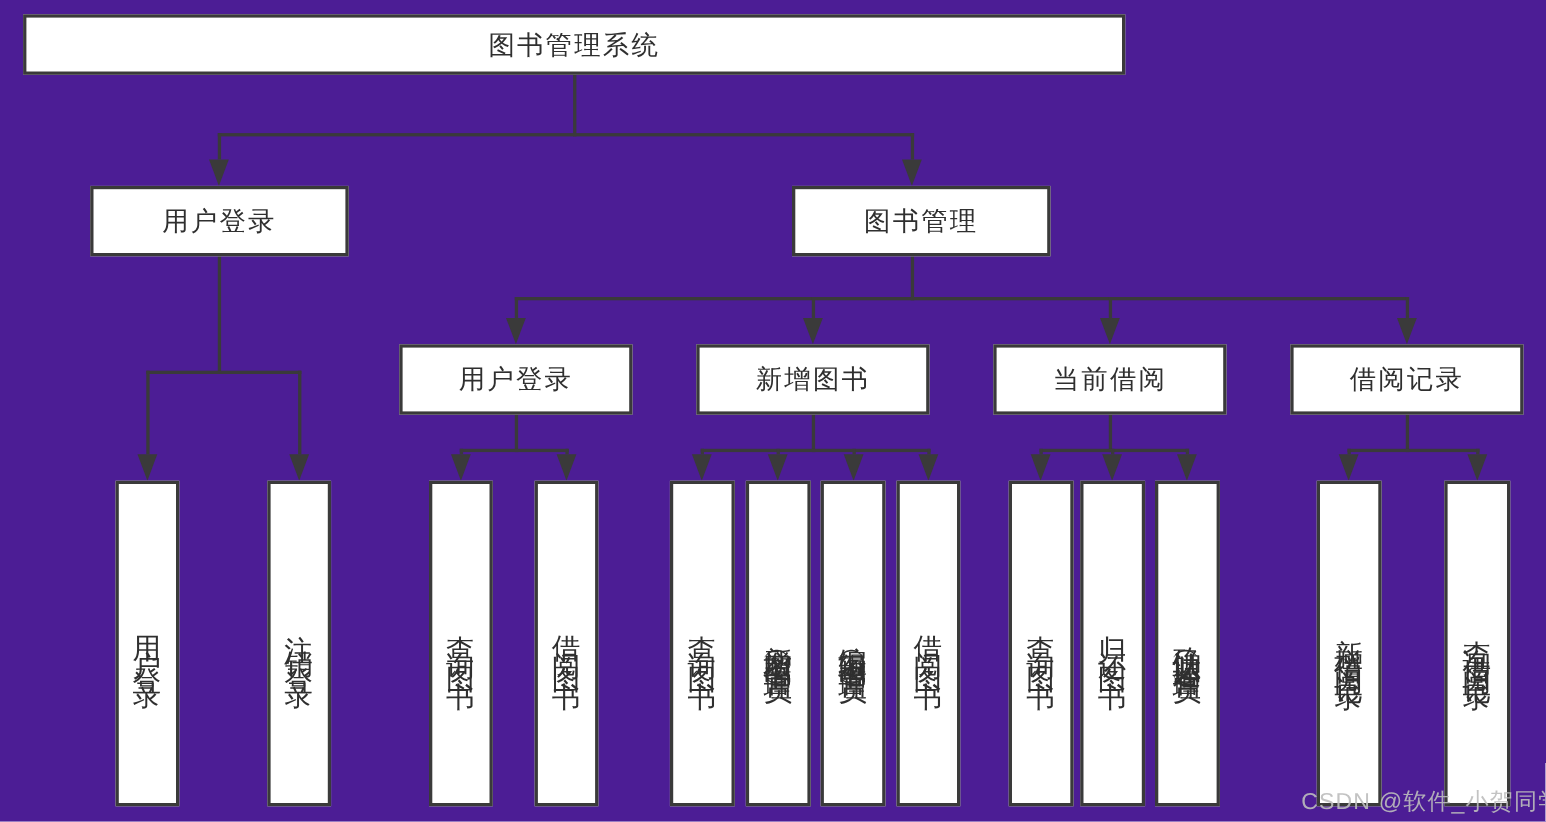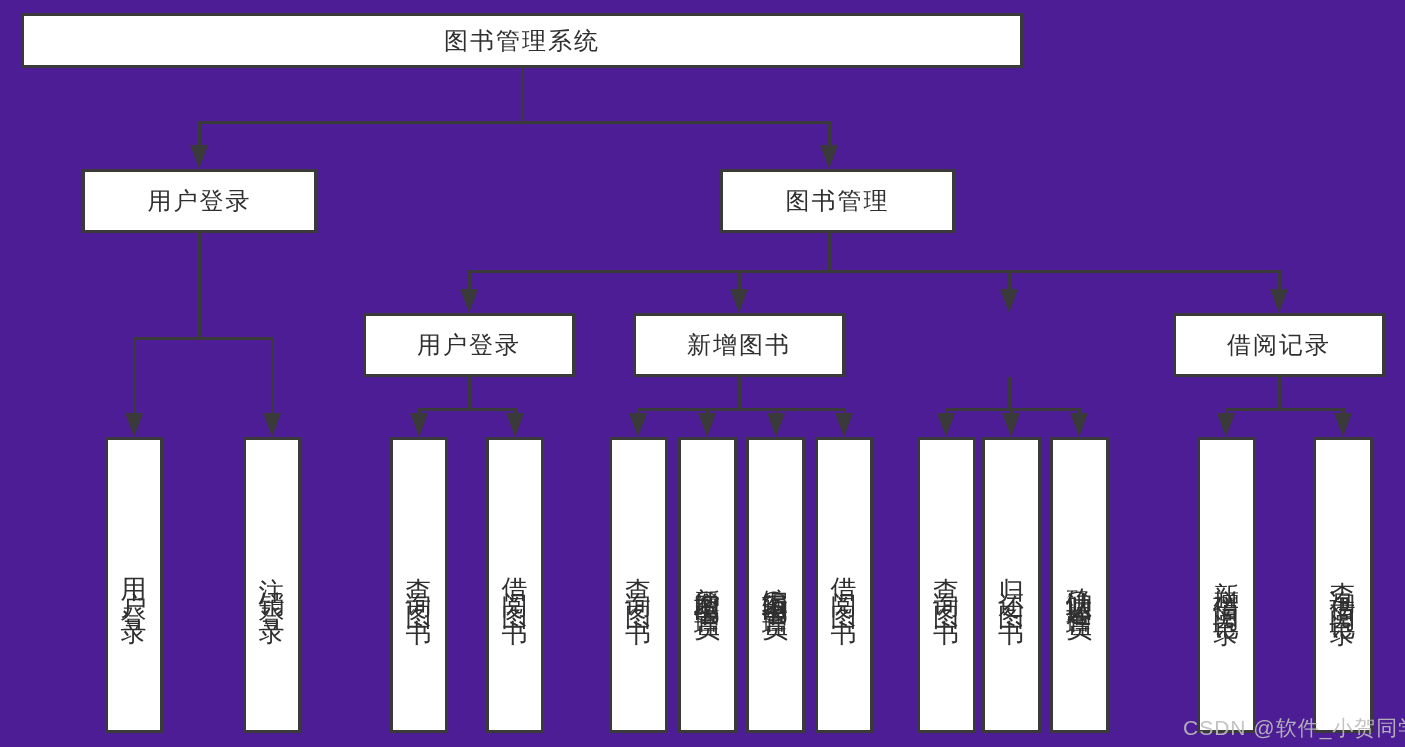--- a/index.html
+++ b/index.html
@@ -71,20 +71,23 @@
   </div>
   <div class="box h" style="left:720px;top:169px;width:235px;height:64px">
     <span class="lbl">图书管理</span>
   </div>
 
   <div class="box h" style="left:363px;top:313px;width:212px;height:64px">
     <span class="lbl">用户登录</span>
   </div>
   <div class="box h" style="left:633px;top:313px;width:212px;height:64px">
     <span class="lbl">新增图书</span>
+  </div>
+  <div class="box h" style="left:903px;top:313px;width:212px;height:64px">
+    <span class="lbl">当前借阅</span>
   </div>
   <div class="box h" style="left:1173px;top:313px;width:212px;height:64px">
     <span class="lbl">借阅记录</span>
   </div>
 
   <div class="box v" style="left:105px;top:437px;width:58px;height:296px">
     <span class="lbl" style="letter-spacing: 14px;">用户登录</span>
   </div>
   <div class="box v" style="left:243px;top:437px;width:58px;height:296px">
     <span class="lbl" style="letter-spacing: 14px;">注销登录</span>

